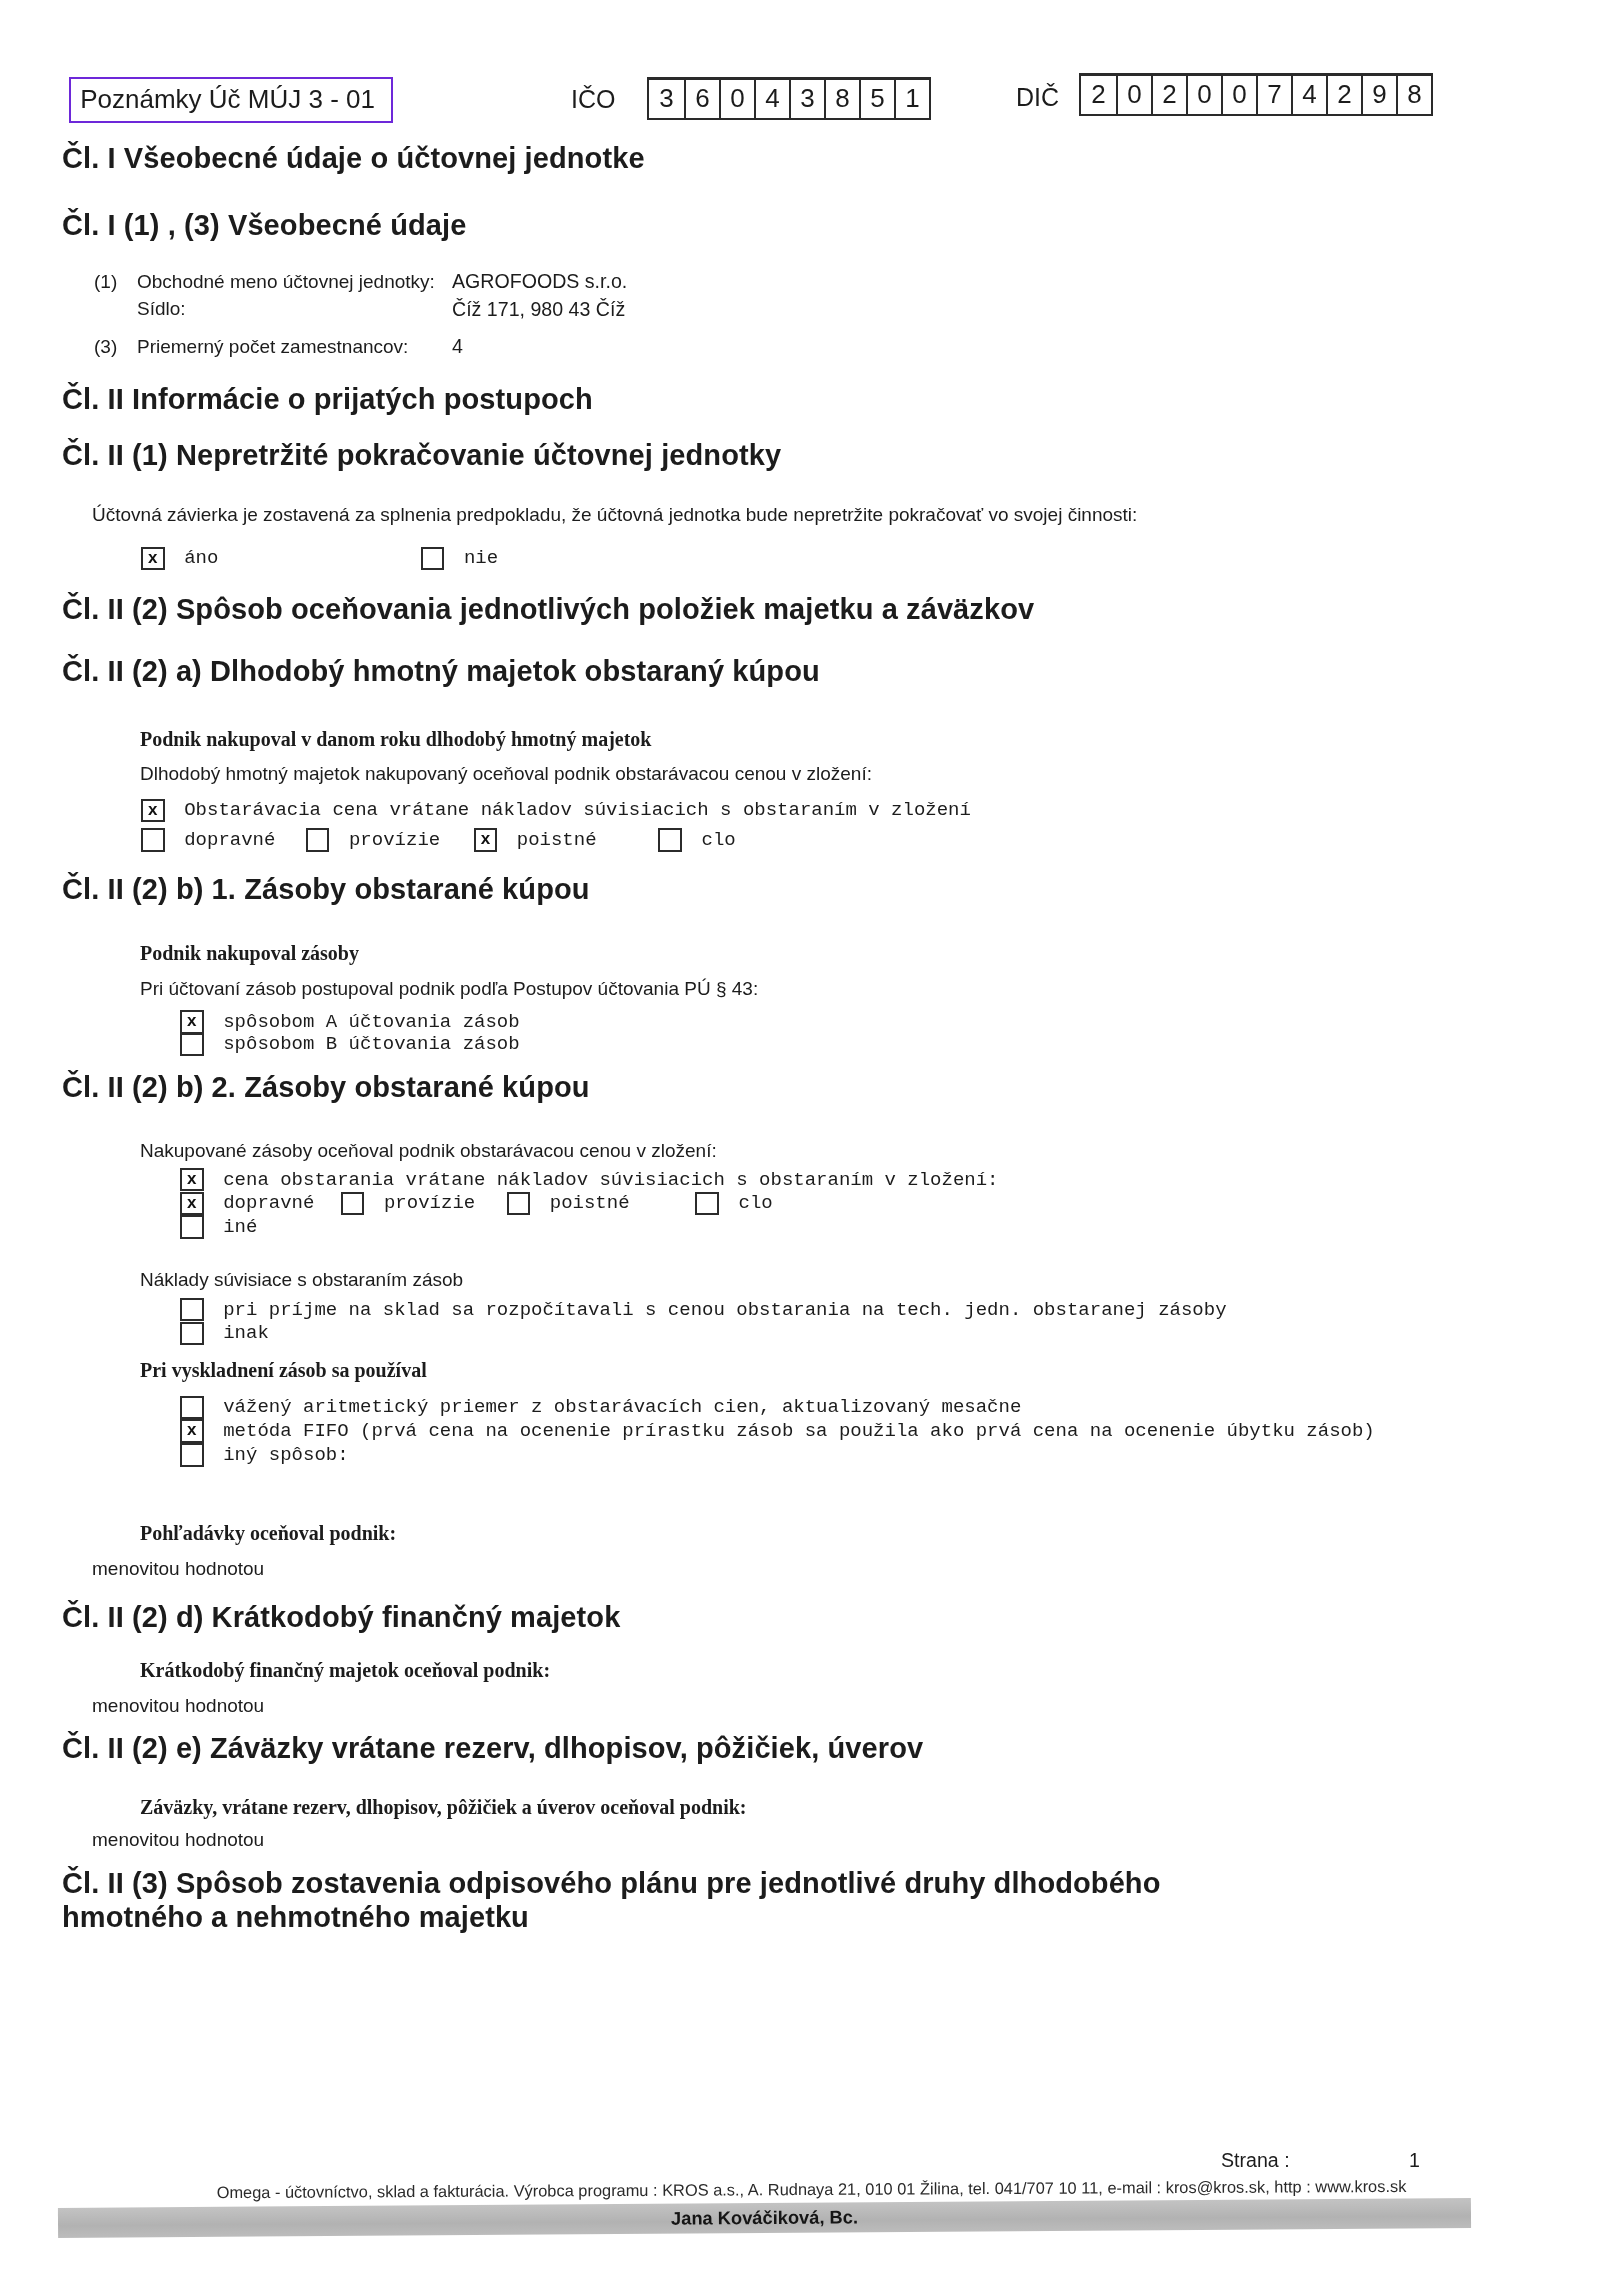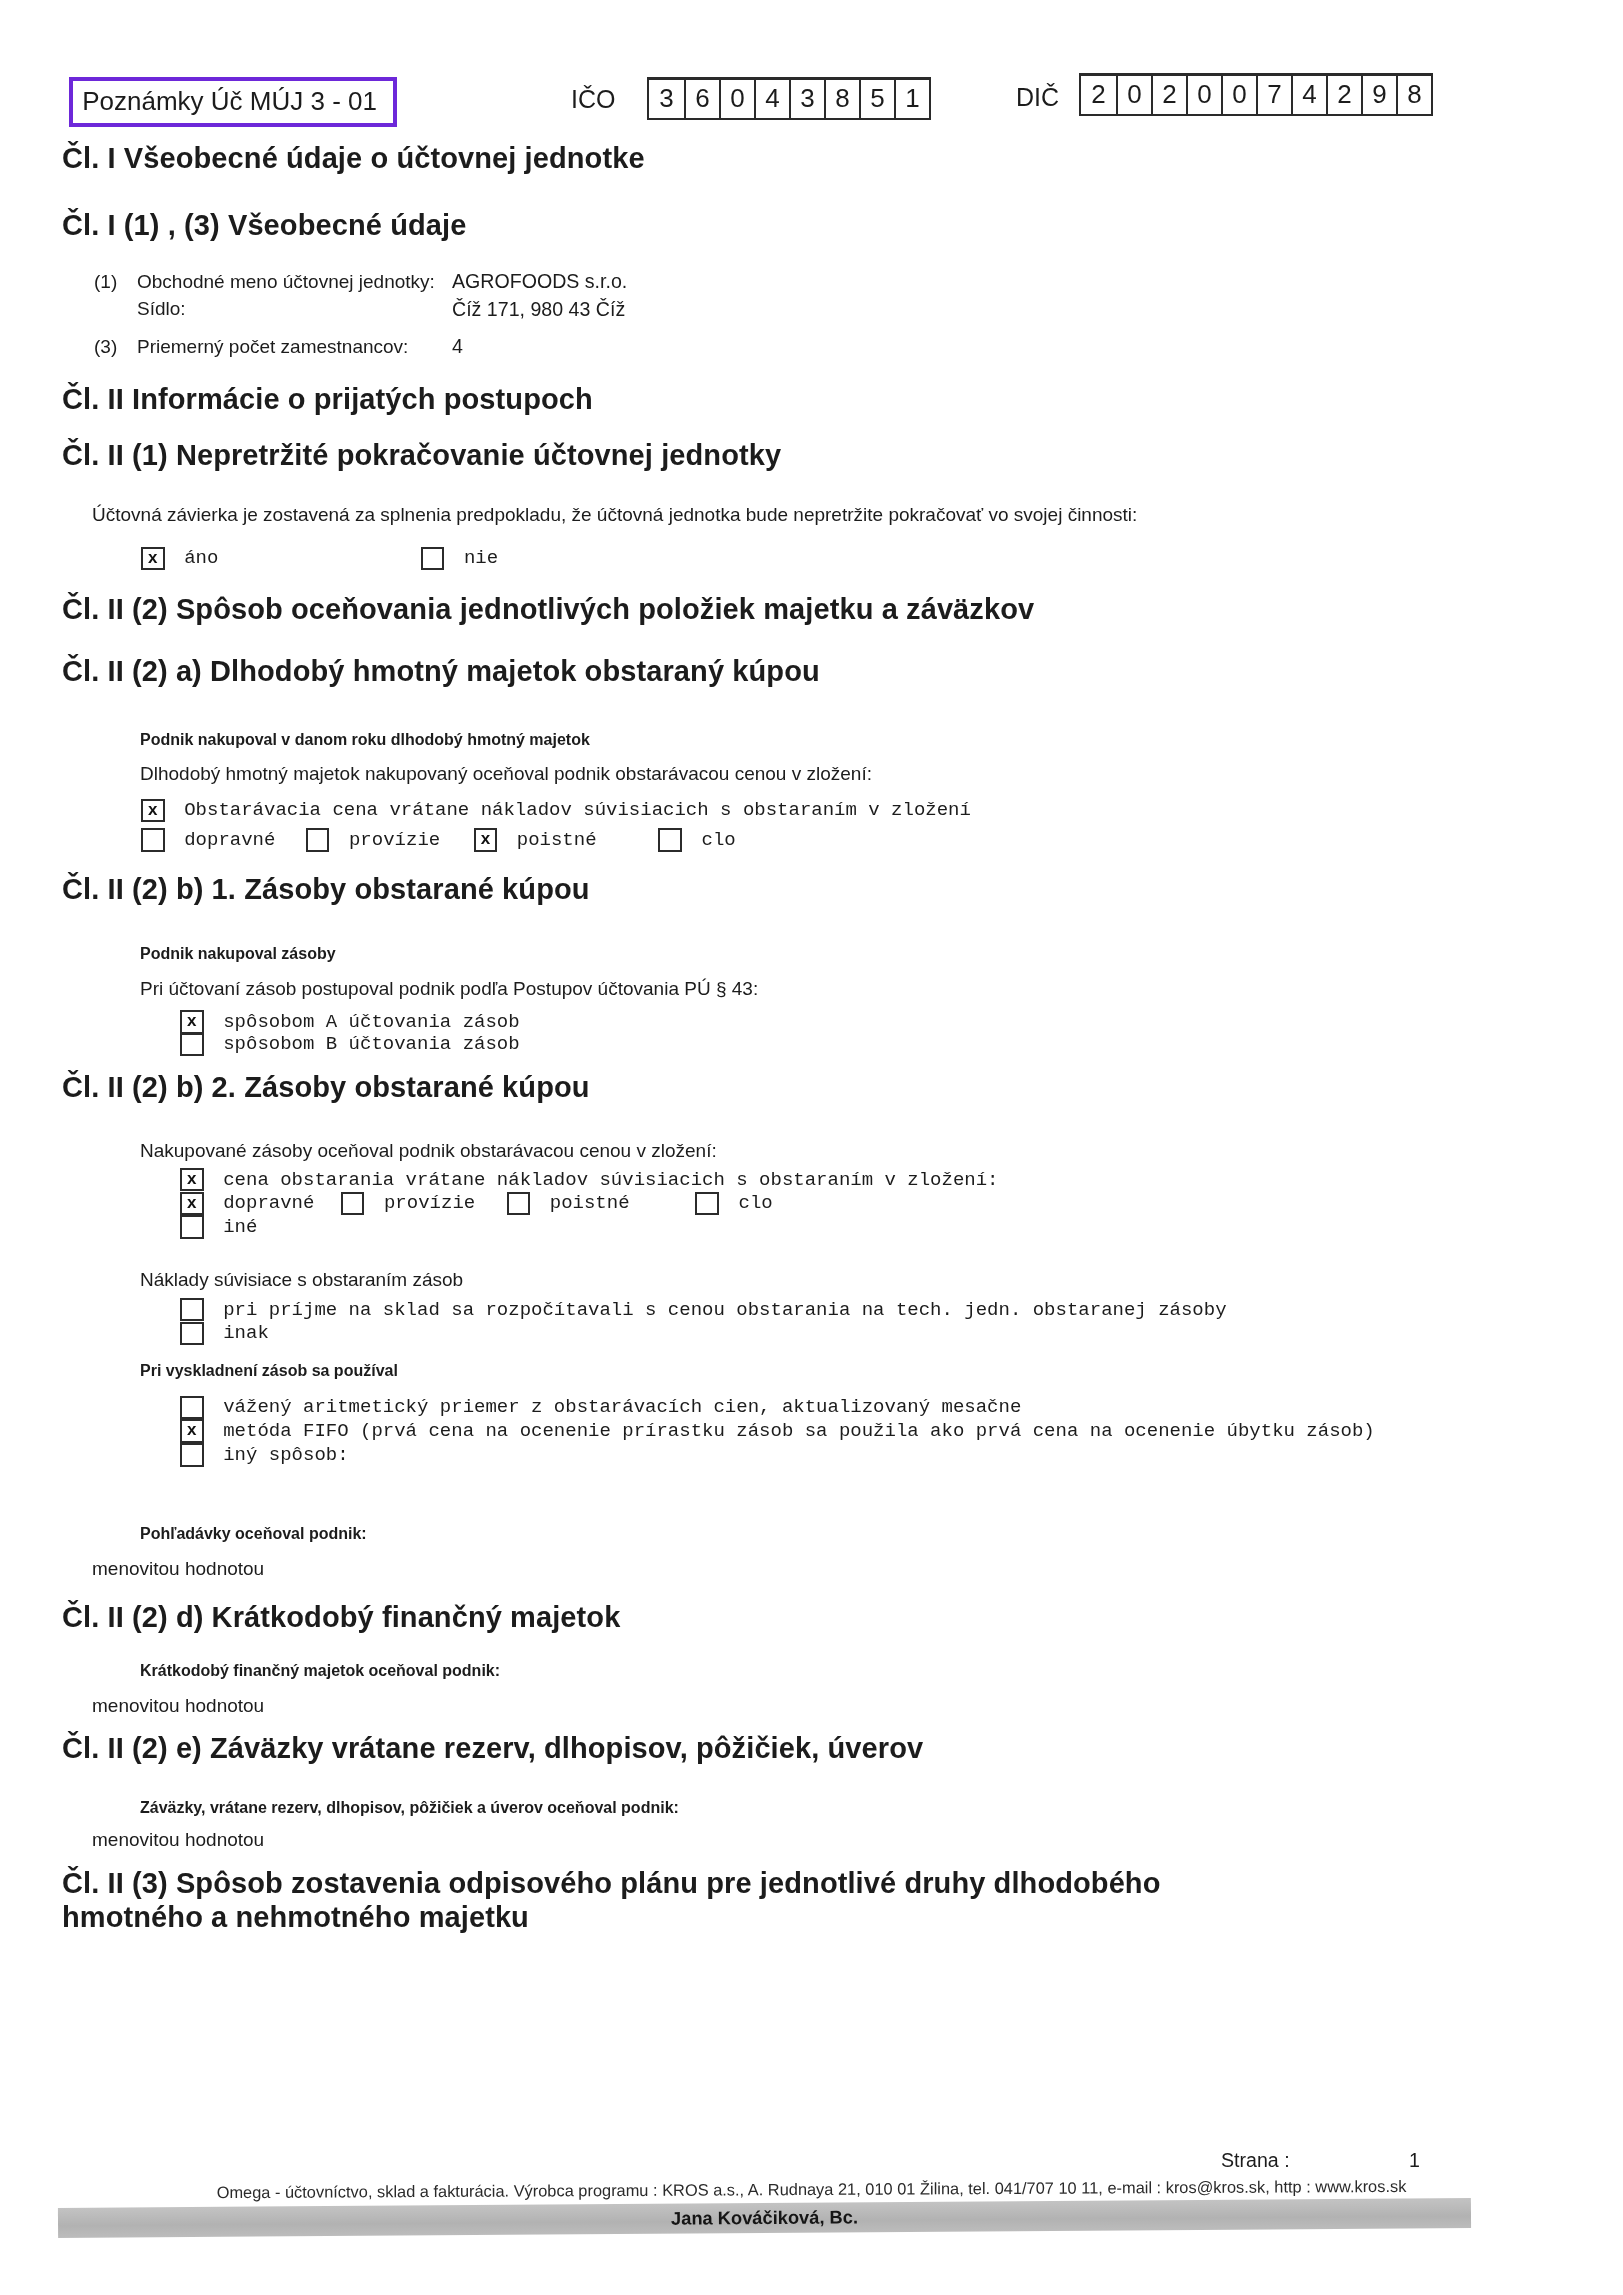--- a/index.html
+++ b/index.html
@@ -2,21 +2,21 @@
 <html style="font-size:10.5px"><head>
 <meta charset="utf-8">
 <style>
   html,body { margin:0; padding:0; background:#dedede; }
   .page {
     position:relative; width:1623px; height:2295px; background:#ffffff;
     font-family:"Liberation Sans", sans-serif; color:#1c1c1c; overflow:hidden;
   }
   
   .form-box {
-    position:absolute; top:77px; left:69px; border:4px solid #6d28d9;
+    position:absolute; top:77px; left:69px; border:2px solid #6d28d9;
     padding:5.2px 15.7px 6.5px 9.2px; font-size:26px; line-height:30px;
   }
   .boxlabel { position:absolute; font-size:25px; line-height:27.5px; }
   .ico-label { top:86px; left:571px;text-align:center; }
   .dic-label { top:84px; left:1016px; }
   .cellgrid {
     position:absolute; display:flex; border:2px solid #2a2a2a; border-top-width:3.9px;
     background:#fff;
   }
   .ico-grid { top:77px; left:647px; }
@@ -27,21 +27,21 @@
   }
   .cell:first-child { border-left:none; }
   
   .content { position:absolute; top:0; left:0; width:1355px; padding-top:141px; }
   .h {
     font-size:29px; line-height:34px; font-weight:bold; margin:0 0 0 62px;
     letter-spacing:0.1px;
   }
   .text-line  { font-size:19px; line-height:23.6px; margin-left:140px; }
   .text-wide  { font-size:19px; line-height:23.6px; margin-left:92px; }
-  .bold-line  { font-size:16px; line-height:23.6px; font-weight:bold; margin-left:140px; }
+  .bold-line  { font-size:20px; line-height:23.6px; font-weight:bold; margin-left:140px;font-family:Liberation Serif, serif; }
   .plain-val  { font-size:19px; line-height:22px; margin-left:92px; }
   .info-row   { display:flex; align-items:center; height:27.5px; margin-left:94px; font-size:19px; }
   .info-num   { width:43px; flex:0 0 auto; }
   .info-label { width:315px; flex:0 0 auto; }
   .info-value { font-size:19.6px; }
   .cbrow { display:flex; align-items:center; gap:19.6px; height:25px; font-size:19px; }
   .ind1 { margin-left:141px; }
   .ind2 { margin-left:180px; }
   .cb {
     box-sizing:border-box; width:23.6px; height:23.6px; border:2.6px solid #2b2b2b;

